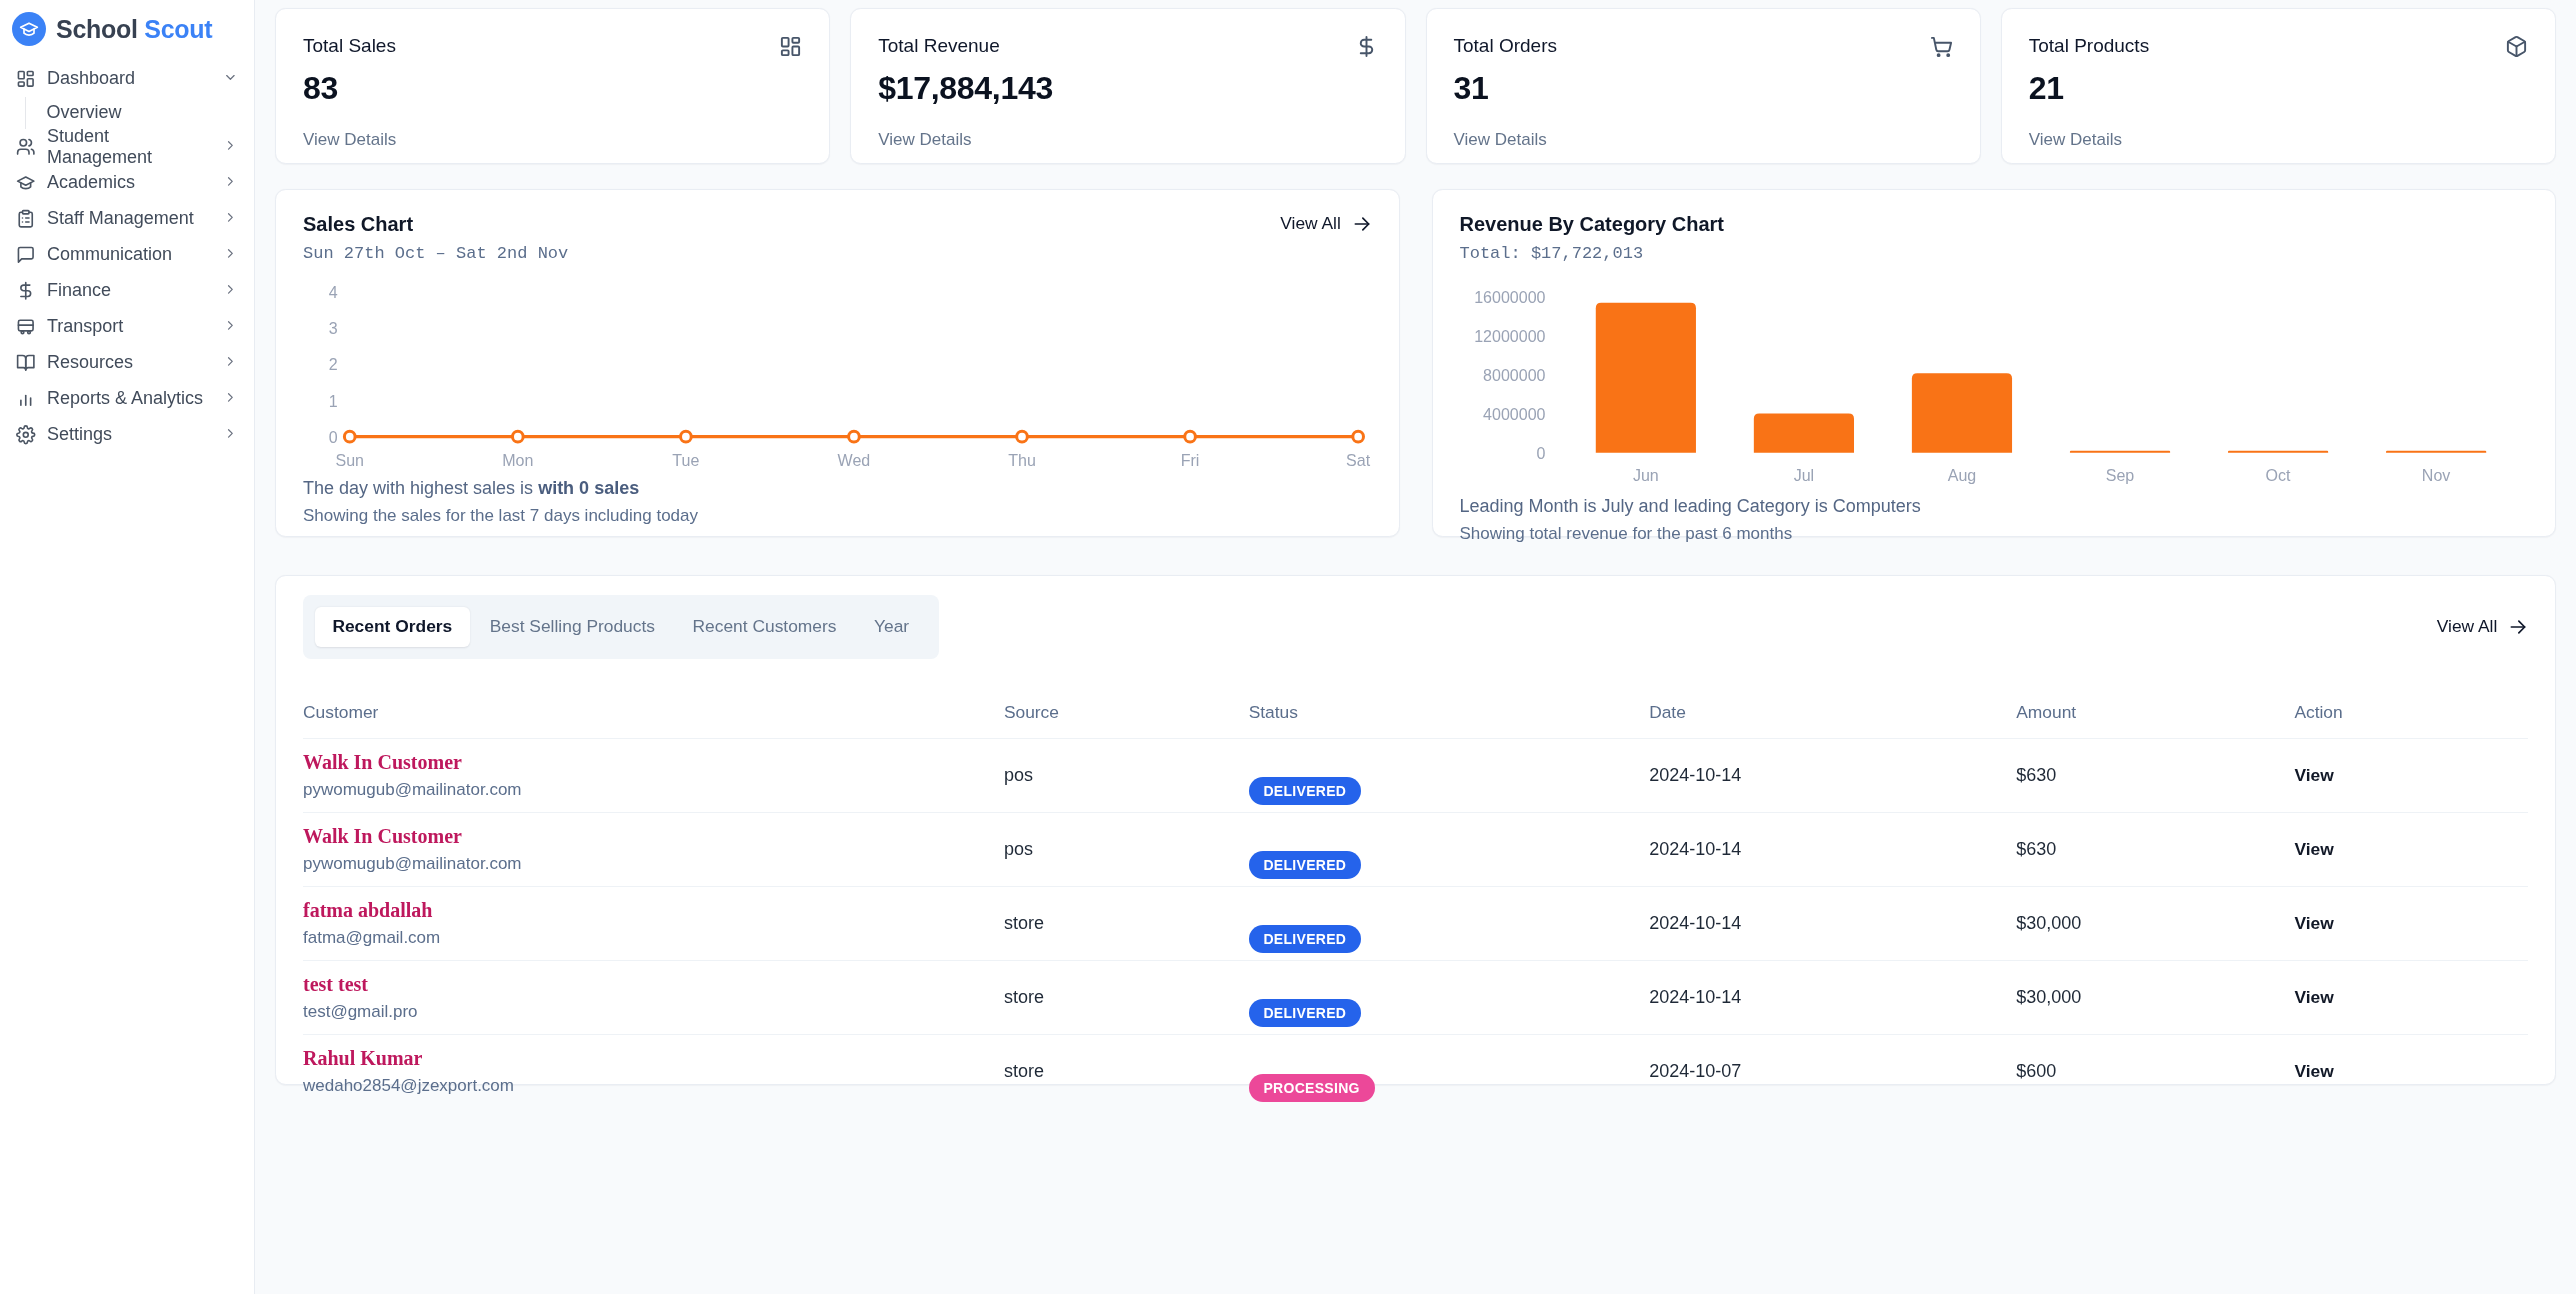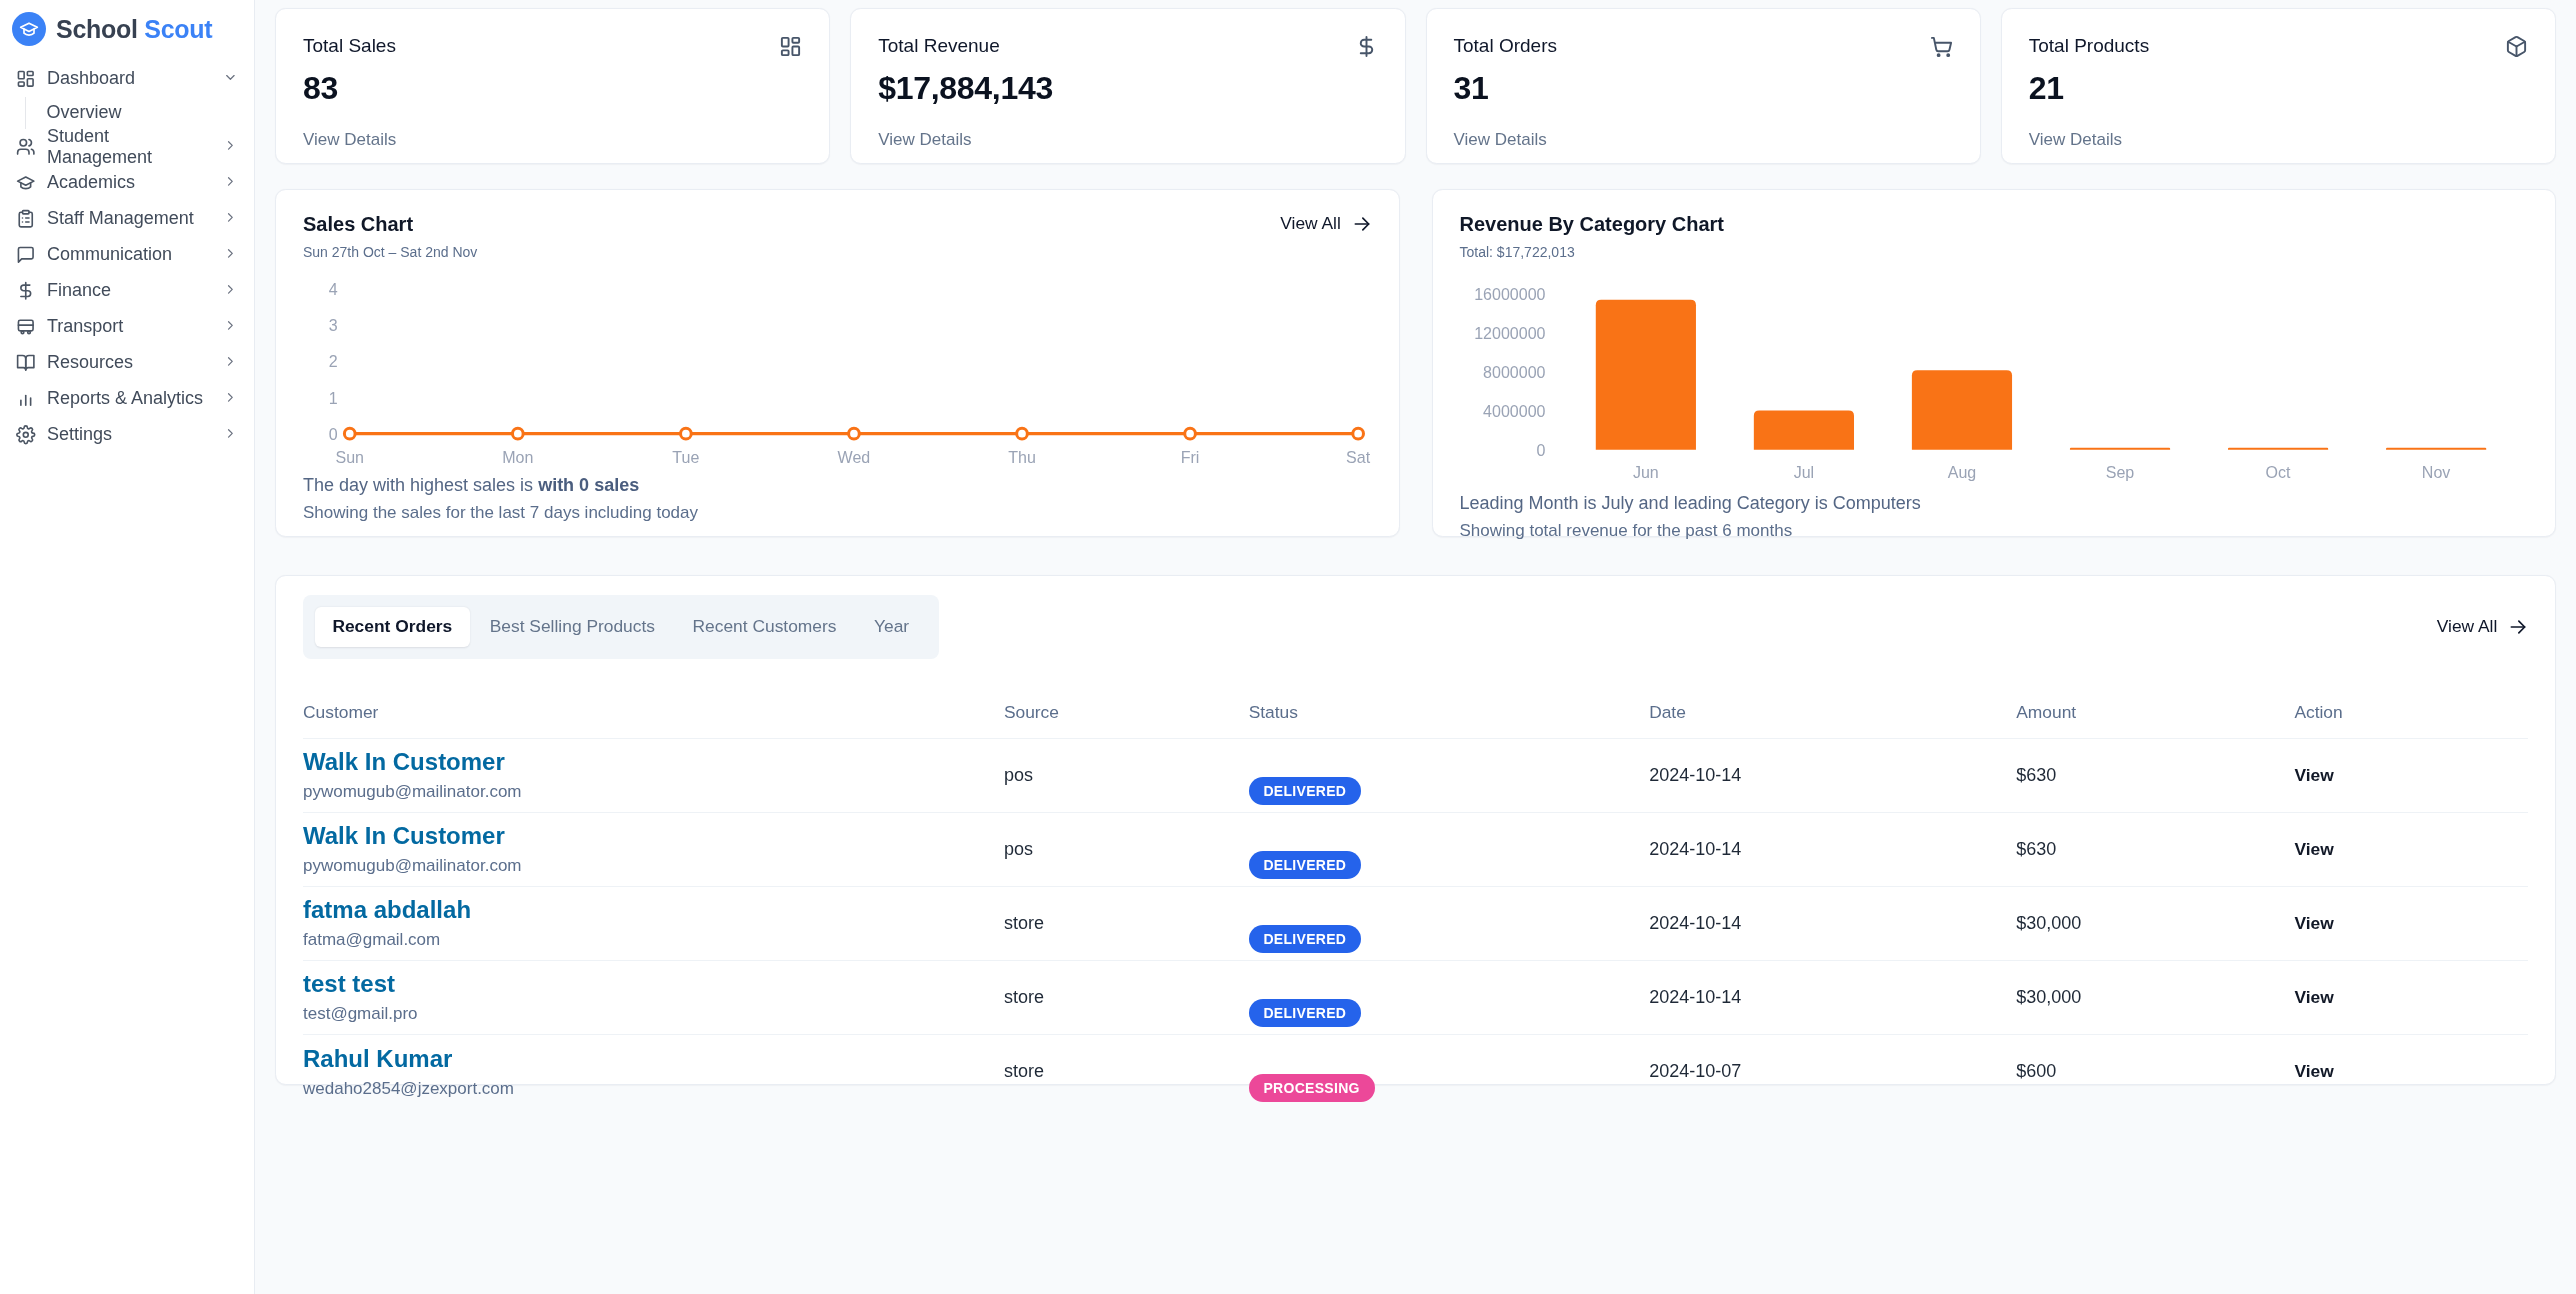--- a/index.html
+++ b/index.html
@@ -39,38 +39,38 @@
   .card-top { display:flex; justify-content:space-between; align-items:flex-start; }
   .card-title { font-size:19px; color:#0f172a; font-weight:500; }
   .card-icon svg { width:23px; height:23px; stroke:#475569; fill:none; stroke-width:2; stroke-linecap:round; stroke-linejoin:round; }
   .card-value { font-size:32px; font-weight:700; margin-top:10.7px; letter-spacing:-0.3px; color:#0b1220; }
   .card-link { font-size:17px; color:#64748b; margin-top:23px; display:inline-block; cursor:pointer; text-decoration:none; }
   
   .charts { display:grid; grid-template-columns:1fr 1fr; gap:32px; margin-top:25px; }
   .chart-card { background:#fff; border:0.7px solid #e9edf3; border-radius:10.7px; padding:23px 27px; height:348px; box-shadow:0 0.7px 1.3px rgba(16,24,40,.04); }
   .chart-head { display:flex; justify-content:space-between; align-items:flex-start; }
   .chart-title { font-size:20px; font-weight:700; color:#101828; }
-  .chart-sub { font-size:14px; color:#5b6e8c; margin-top:8px; }
+  .chart-sub { font-size:17px; color:#5b6e8c; margin-top:8px;font-family:Liberation Mono, monospace; }
   .view-all { display:flex; align-items:center; gap:10.7px; font-size:17.4px; font-weight:500; color:#0f172a; cursor:pointer; }
   .view-all svg { width:20px; height:20px; stroke:#0f172a; fill:none; stroke-width:2; stroke-linecap:round; stroke-linejoin:round; }
   .chart-svg { width:100%; height:203px; margin-top:9.4px; overflow:visible; display:block; }
   .annot1 { font-size:18px; color:#546684; margin-top:2.7px; }
   .annot1 b { font-weight:700; color:#4a5d7e;margin-top:29px; }
   .annot2 { font-size:17px; color:#5b6e8c; margin-top:6.7px; }
   
   .table-card { margin-top:38px; background:#fff; border:0.7px solid #e9edf3; border-radius:10.7px; padding:19px 27px 13.4px; height:510px; box-shadow:0 0.7px 1.3px rgba(16,24,40,.04); }
   .table-top { display:flex; justify-content:space-between; align-items:center; }
   .tabs { display:flex; background:#f1f5f9; border-radius:8px; padding:12px; gap:2.7px; }
   .tab { padding:9.4px 17.4px; font-size:17.4px; color:#64748b; border-radius:6px; cursor:pointer; white-space:nowrap; }
   .tab.active { background:#fff; color:#0f172a; font-weight:600; box-shadow:0 0.7px 2px rgba(15,23,42,.10); }
   .tgrid { display:grid; grid-template-columns:31.5% 11% 18% 16.5% 12.5% 1fr; }
   .thead { margin-top:43px; padding-bottom:14.8px; border-bottom:0.7px solid #eef2f6; font-size:17.4px; color:#5b6e8c; }
   .trow { align-items:center; height:74px; border-bottom:0.7px solid #eef2f6; font-size:18px; color:#1f2937; }
   .trow:last-child { border-bottom:none; }
-  .cust-name { font-weight:600; font-size:24px; color:#0369a1; }
+  .cust-name { font-weight:600; font-size:20px; color:#be185d;font-family:Liberation Serif, serif; }
   .cust-email { font-size:17px; color:#5b6e8c; margin-top:6px; }
   .badge { display:inline-block; padding:6px 14.8px; border-radius:670px; font-size:14px; font-weight:700; color:#fff; letter-spacing:0.3px;margin-top:32px; }
   .badge.blue { background:#2563eb; }
   .badge.red  { background:#ec4899; }
   .view-link { font-weight:600; font-size:17.4px; color:#111827; cursor:pointer; text-decoration:none; }
 </style>
 </head>
 <body>
 
 <aside class="sidebar">

